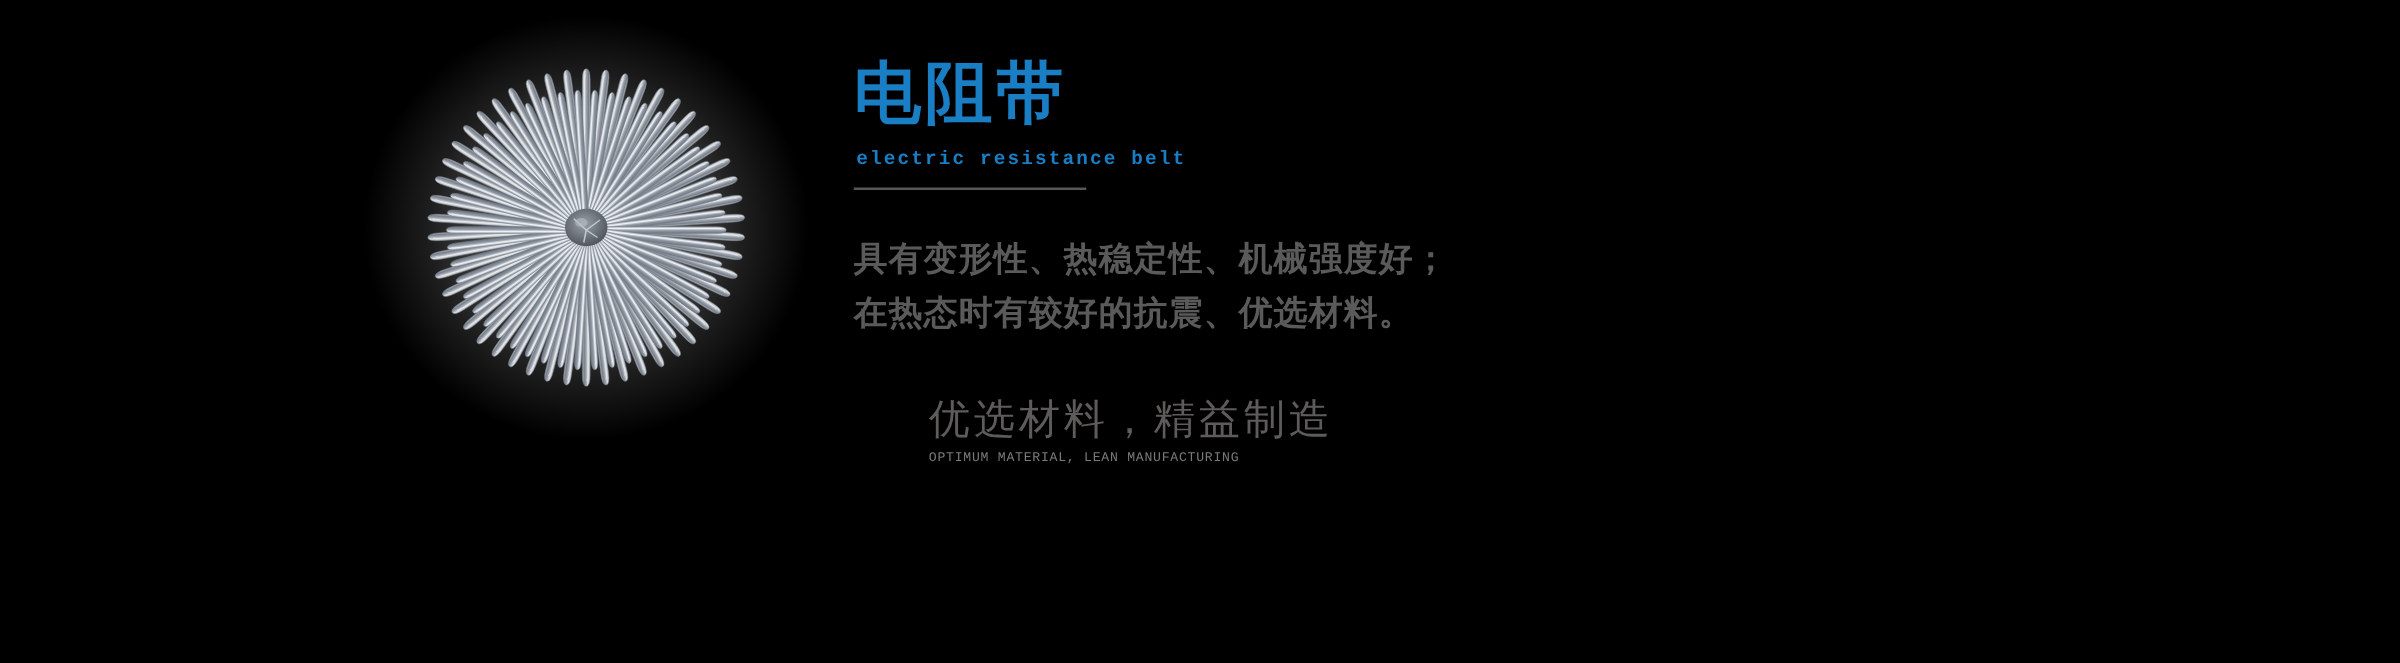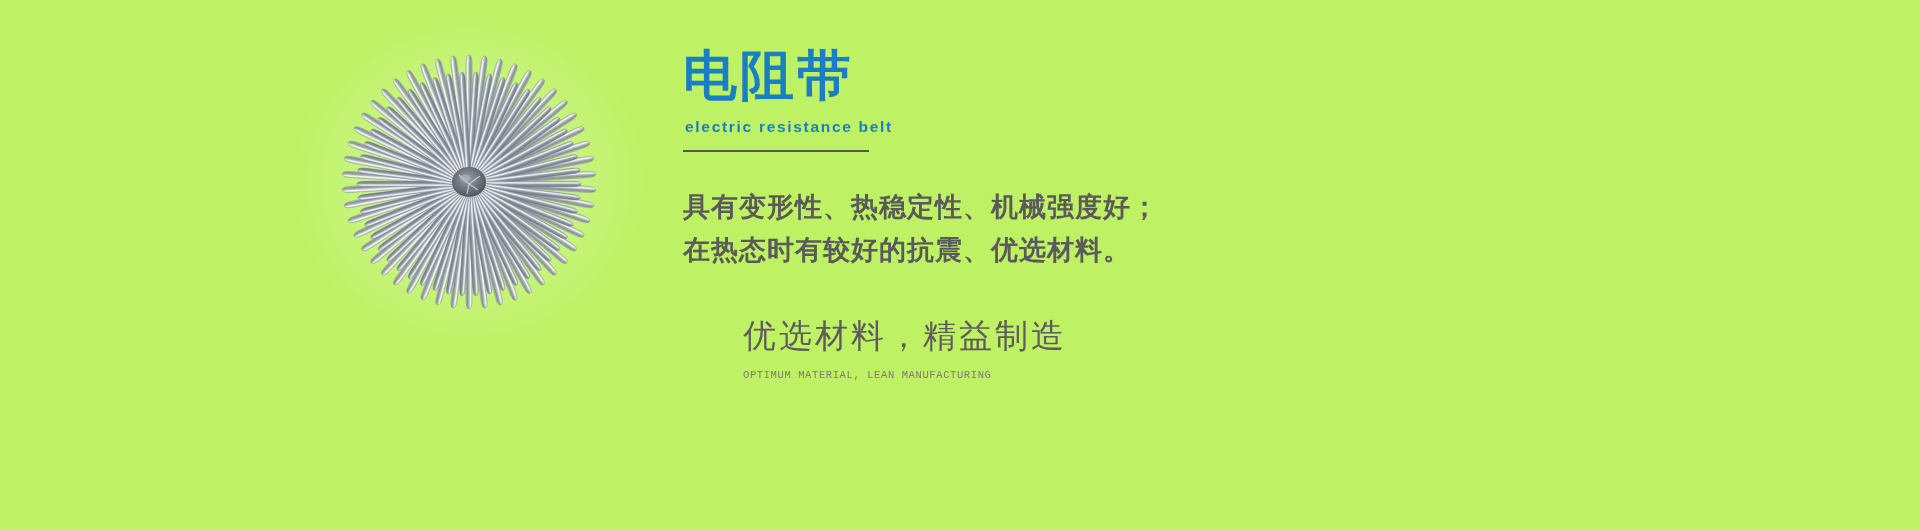--- a/index.html
+++ b/index.html
@@ -13,21 +13,21 @@
   body {
     background:#f4f4f5;
     font-family:"Liberation Sans", sans-serif;
     position:relative;
   }
 
   
   .banner {
     position:absolute;
     inset:0;
-    background:#bef264;
+    background:#000000;
   }
 
   
   .product-visual {
     position:absolute;
     left:293px;
     top:32px;
     width:360px;
     height:330px;
   }
@@ -62,20 +62,21 @@
 
   .title-en {
     position:absolute;
     left:2px;
     top:118px;
     font-size:15.5px;
     font-weight:bold;
     color:#1a7ec4;
     letter-spacing:1.7px;
     white-space:nowrap;
+    font-family:Liberation Mono, monospace;
   }
 
   .divider {
     position:absolute;
     left:0;
     top:150px;
     width:186px;
     height:2px;
     background:#565656;
   }
@@ -106,21 +107,21 @@
   .tagline-zh {
     font-family:"Liberation Serif", serif;
     font-size:33px;
     color:#5e5c5a;
     letter-spacing:3px;
     line-height:1.25;
     white-space:nowrap;
   }
 
   .tagline-en {
-    margin-top:12px;
+    margin-top:4px;
     font-family:"Liberation Mono", monospace;
     font-size:10.5px;
     color:#7c7a78;
     letter-spacing:0.6px;
     white-space:nowrap;
   }
 </style>
 </head>
 <body>
 

